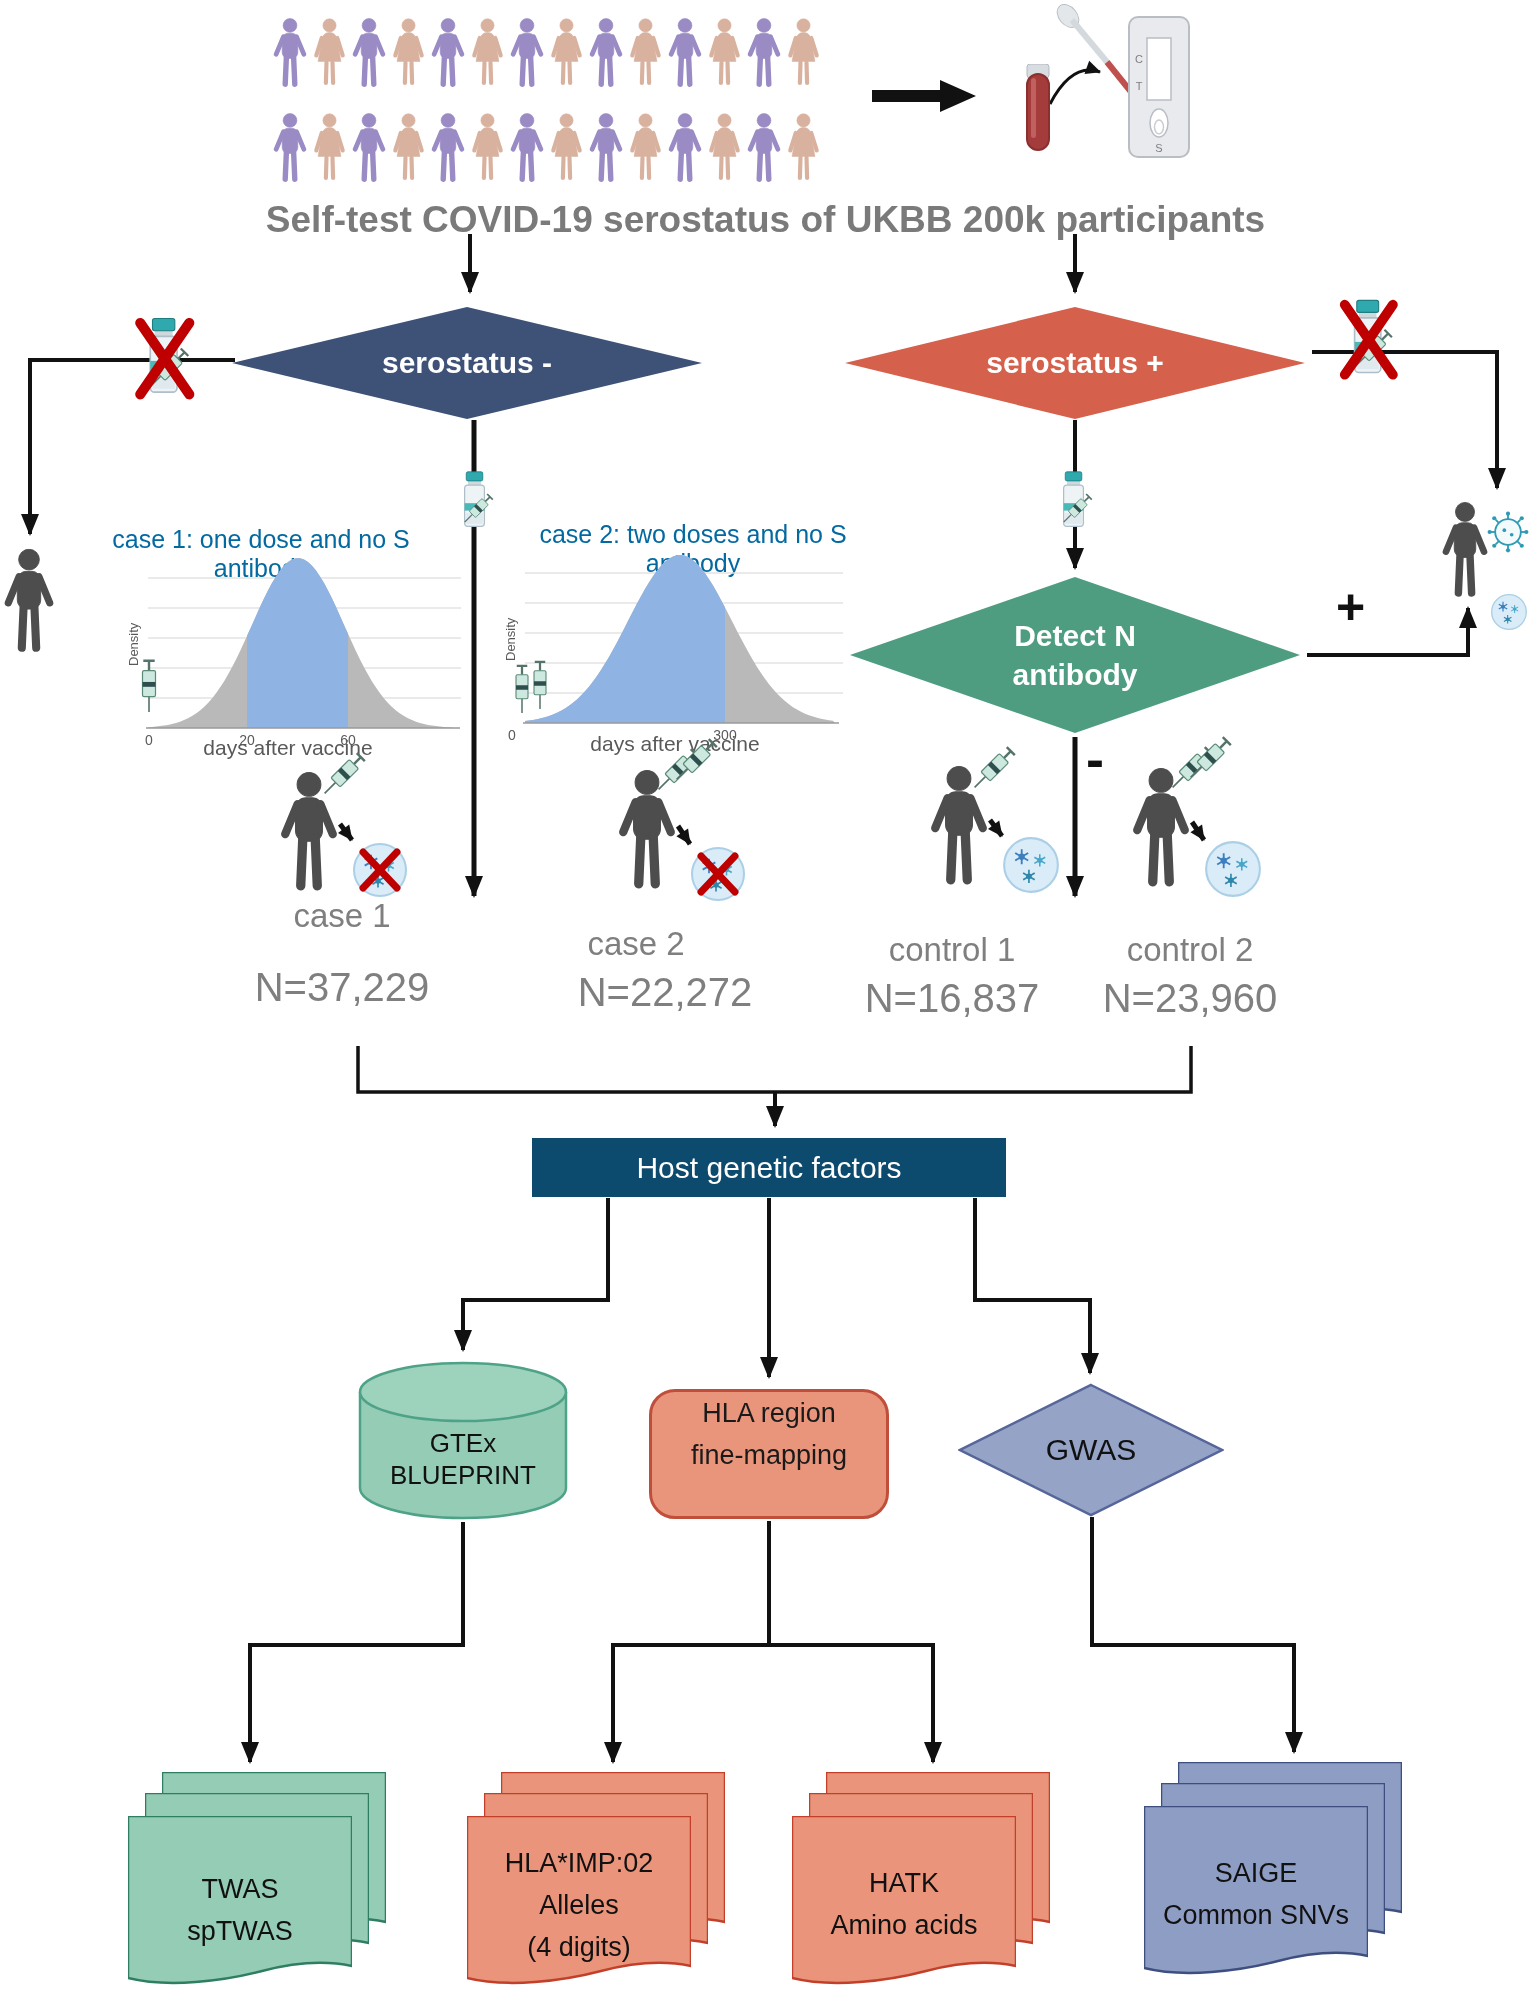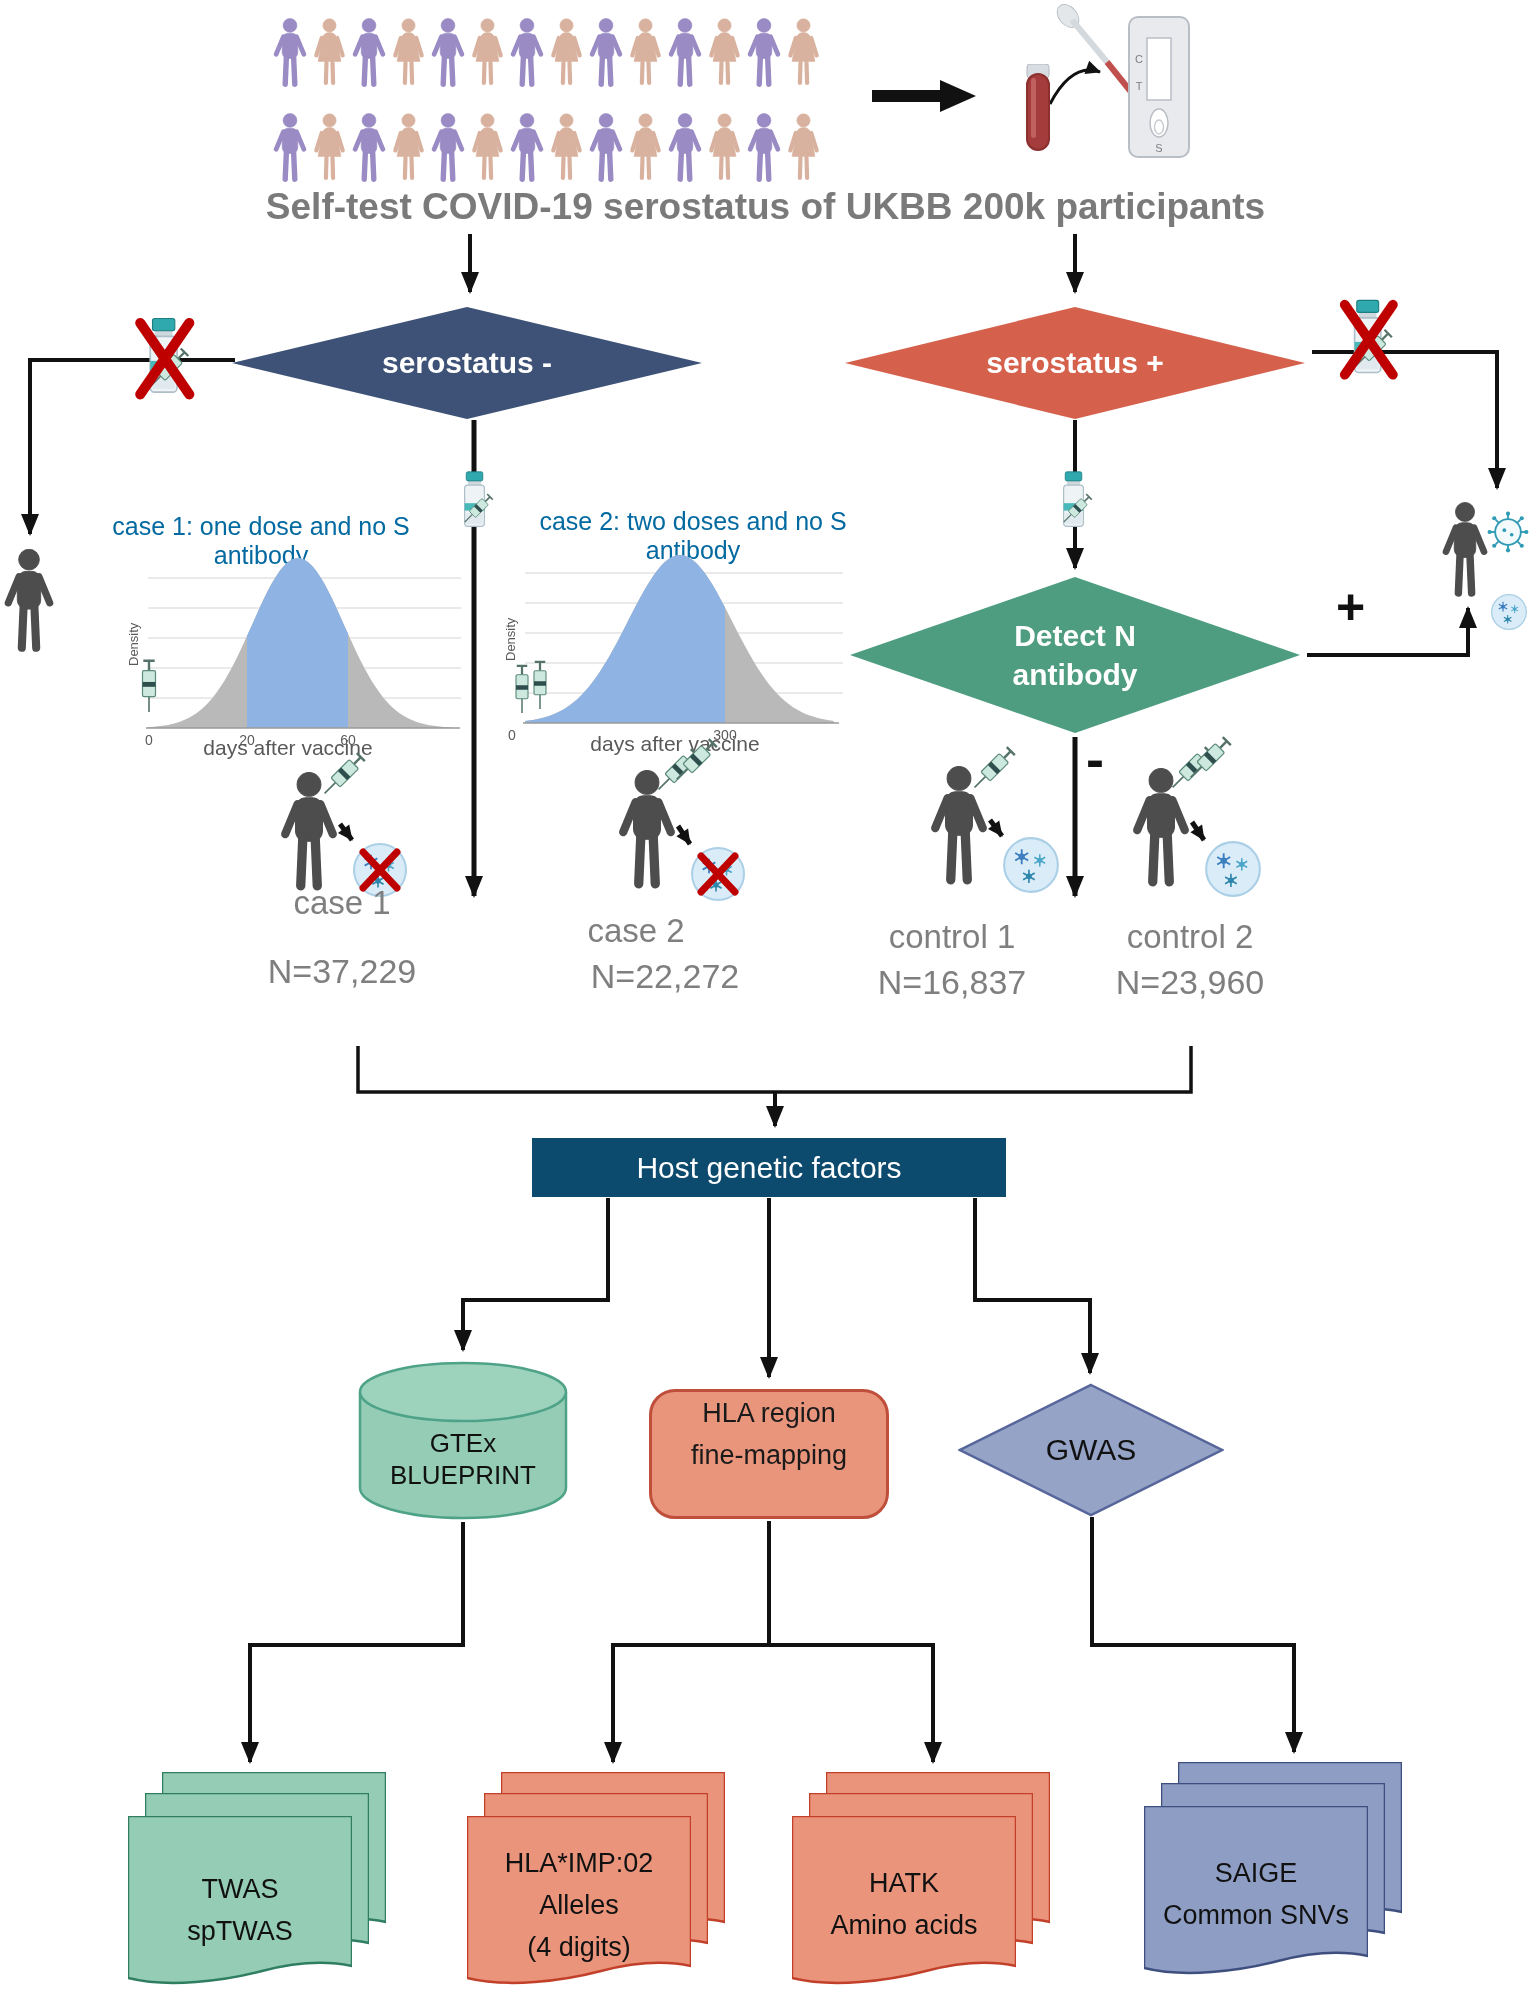--- a/index.html
+++ b/index.html
@@ -1,25 +1,25 @@
 <!DOCTYPE html>
 <html><head>
 <meta charset="utf-8">
 <style>
   html,body{margin:0;padding:0;background:#fff;}
   #canvas{position:relative;width:1531px;height:2000px;background:#fff;
     font-family:"Liberation Sans",sans-serif;overflow:hidden;}
   .abs{position:absolute;}
-  .ctr{text-align:center;}
+  .ctr{text-align:center;margin-top:13px;}
   #title{left:0;right:0;top:186px;font-size:37px;font-weight:bold;color:#7a7a7a;letter-spacing:0px;}
   .diamond{display:flex;align-items:center;justify-content:center;color:#fff;font-weight:bold;font-size:30px;
     clip-path:polygon(50% 0,100% 50%,50% 100%,0 50%);}
   .caption{font-size:25px;color:#0369a1;}
   .grouplabel{font-size:33px;color:#7f7f7f;}
-  .ncount{font-size:34px;color:#7f7f7f;}
+  .ncount{font-size:40px;color:#7f7f7f;}
   .sign{font-weight:bold;color:#111;}
   #hostbox{display:flex;align-items:center;justify-content:center;color:#fff;font-size:30px;}
   #hlabox{display:flex;flex-direction:column;align-items:center;
     font-size:27px;color:#1a1a1a;border-radius:26px;border:3px solid #bf4f3b;line-height:42px;}
   svg text{font-family:"Liberation Sans",sans-serif;}
   .plot-tick{font-size:14px;fill:#595959;}
   .plot-xlabel{font-size:21px;fill:#595959;}
   .plot-ylabel{font-size:13px;fill:#595959;}
   .stack-label{font-size:27px;fill:#111;text-anchor:middle;}
   .node-label{font-size:26px;fill:#111;text-anchor:middle;}

